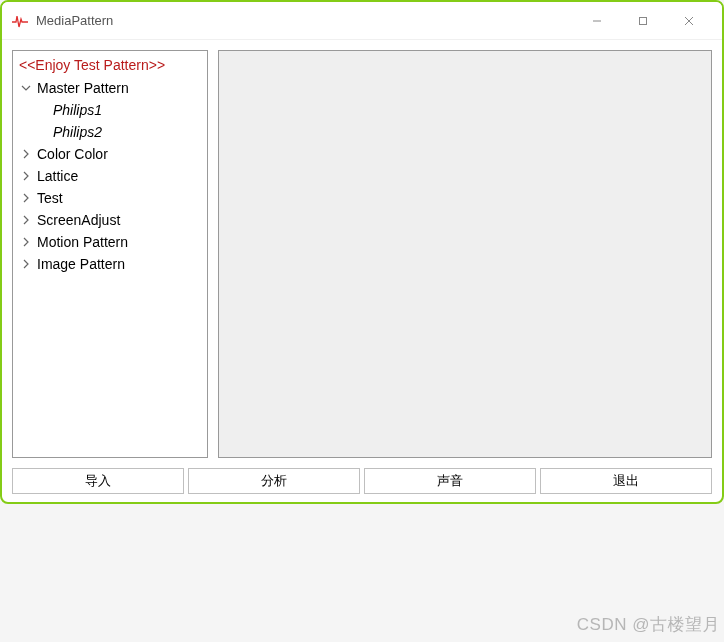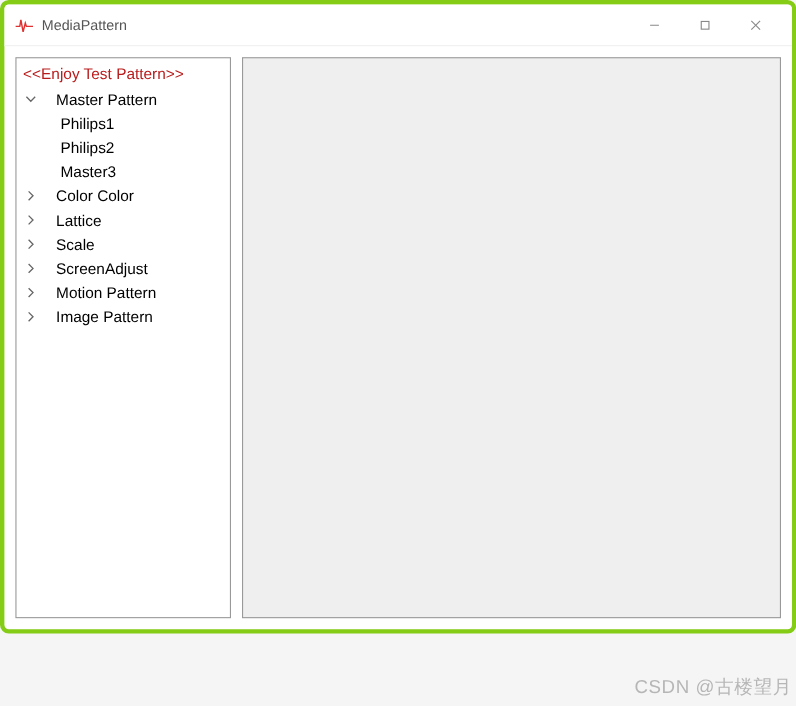--- a/index.html
+++ b/index.html
@@ -1,18 +1,18 @@
 <!DOCTYPE html>
 <html><head>
 <meta charset="utf-8">
 <style>
   * { box-sizing: border-box; margin: 0; padding: 0; font-family: "Segoe UI", "Microsoft YaHei", Arial, sans-serif; }
   html, body { width: 724px; height: 642px; background: #f5f5f5; overflow: hidden; }
   .window {
-    width: 724px; height: 576px; background: #ffffff; border: 4px solid #84cc16;
+    width: 724px; height: 504px; background: #ffffff; border: 2px solid #84cc16;
     display: flex; flex-direction: column; border-radius: 8px; overflow: hidden;
   }
   .titlebar {
     height: 38px; display: flex; align-items: center; padding: 0 10px;
     background: #ffffff; border-bottom: 1px solid #f0f0f0; flex-shrink: 0;
   }
   .app-icon { width: 16px; height: 16px; margin-right: 8px; display: flex; align-items: center; justify-content: center; }
   .app-title { font-size: 13px; color: #555; flex: 1; }
   .win-controls { display: flex; gap: 0; }
   .win-btn { width: 46px; height: 38px; display: flex; align-items: center; justify-content: center; color: #999; font-size: 11px; }
@@ -25,30 +25,30 @@
     overflow: auto; padding-top: 2px;
   }
   .preview-panel {
     flex: 1; border: 1px solid #999; background: #efefef;
   }
   .tree-header {
     font-size: 14px; color: #b91c1c; padding: 4px 6px 4px 6px; white-space: nowrap;
   }
   .tree-item {
     display: flex; align-items: center; height: 22px; font-size: 14px; color: #000;
-    padding-left: 6px; white-space: nowrap; cursor: default; gap: 12px;
+    padding-left: 6px; white-space: nowrap; cursor: default;
   }
   .tree-item.selected .tree-label { background: #d8d8d8; }
   .tree-label { padding: 0 4px 0 2px; line-height: 20px; flex:1; }
   .expander {
     width: 14px; height: 14px; display: inline-flex; align-items: center; justify-content: center;
     margin-right: 2px; font-size: 10px; color: #555; flex-shrink: 0;
   }
   .indent-1 { padding-left: 6px; }
-  .indent-2 { padding-left: 38px; }
+  .indent-2 { padding-left: 38px; font-style: italic; }
   .footer {
     height: 34px; display: flex; gap: 4px; padding: 0 10px 8px 10px; flex-shrink: 0;
   }
   .footer-btn {
     flex: 1; border: 1px solid #bfbfbf; background: #ffffff; font-size: 13px;
     display: flex; align-items: center; justify-content: center; color: #000;
   }
   .watermark {
     position: absolute; right: 4px; bottom: 6px; font-size: 17px; color: rgba(140,140,140,0.6);
     pointer-events: none; letter-spacing: 0.5px;
@@ -96,23 +96,20 @@
               </svg>
             </span>
             <span class="tree-label">Master Pattern</span>
           </div>
           <div class="tree-item indent-2">
             <span class="tree-label">Philips1</span>
           </div>
           <div class="tree-item indent-2">
             <span class="tree-label">Philips2</span>
           </div>
-          <div class="tree-item indent-2">
-            <span class="tree-label">Master3</span>
-          </div>
           <div class="tree-item indent-1">
             <span class="expander">
               <svg width="10" height="10" viewBox="0 0 10 10">
                 <polyline points="3,1 7,5 3,9" stroke="#666" stroke-width="1.2" fill="none"></polyline>
               </svg>
             </span>
             <span class="tree-label">Color Color</span>
           </div>
           <div class="tree-item indent-1">
             <span class="expander">
@@ -121,21 +118,21 @@
               </svg>
             </span>
             <span class="tree-label">Lattice</span>
           </div>
           <div class="tree-item indent-1">
             <span class="expander">
               <svg width="10" height="10" viewBox="0 0 10 10">
                 <polyline points="3,1 7,5 3,9" stroke="#666" stroke-width="1.2" fill="none"></polyline>
               </svg>
             </span>
-            <span class="tree-label">Scale</span>
+            <span class="tree-label">Test</span>
           </div>
           <div class="tree-item indent-1">
             <span class="expander">
               <svg width="10" height="10" viewBox="0 0 10 10">
                 <polyline points="3,1 7,5 3,9" stroke="#666" stroke-width="1.2" fill="none"></polyline>
               </svg>
             </span>
             <span class="tree-label">ScreenAdjust</span>
           </div>
           <div class="tree-item indent-1">
@@ -152,15 +149,21 @@
                 <polyline points="3,1 7,5 3,9" stroke="#666" stroke-width="1.2" fill="none"></polyline>
               </svg>
             </span>
             <span class="tree-label">Image Pattern</span>
           </div>
         </div>
     </div>
     <div class="preview-panel"></div>
   </div>
 
+  <div class="footer">
+    <div class="footer-btn">导入</div>
+    <div class="footer-btn">分析</div>
+    <div class="footer-btn">声音</div>
+    <div class="footer-btn">退出</div>
+  </div>
 </div>
 
 <div class="watermark">CSDN @古楼望月</div>
 
 </body></html>

